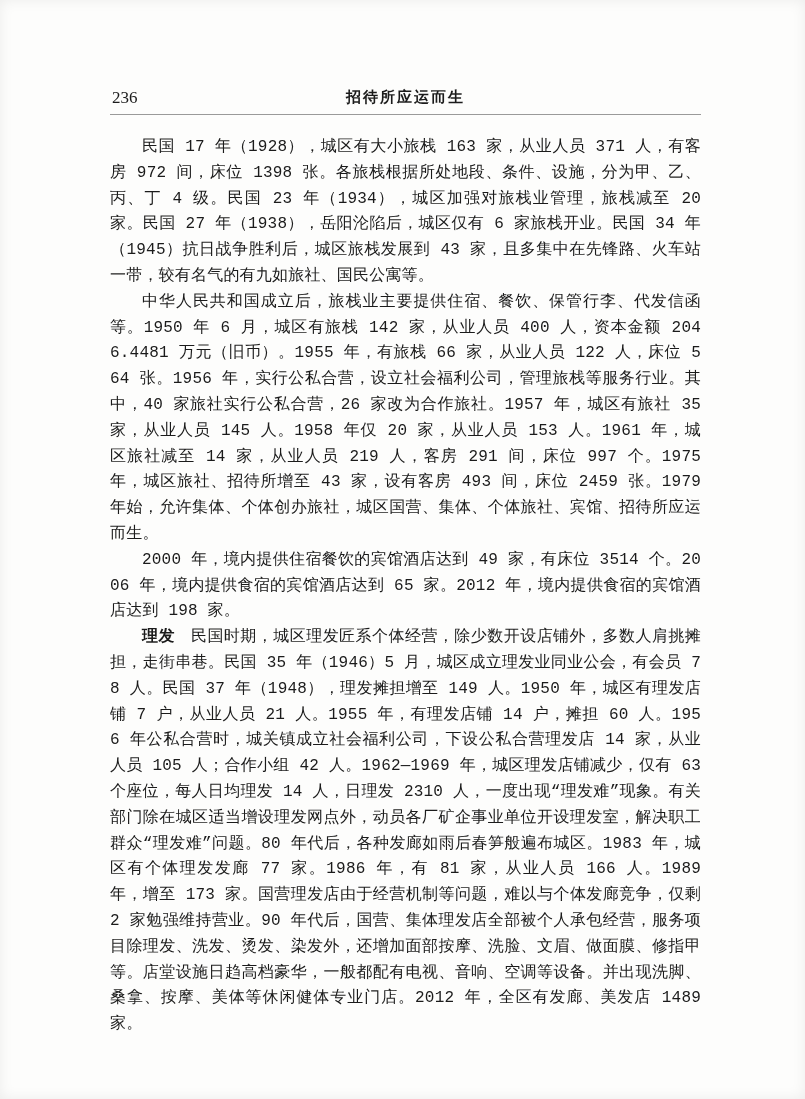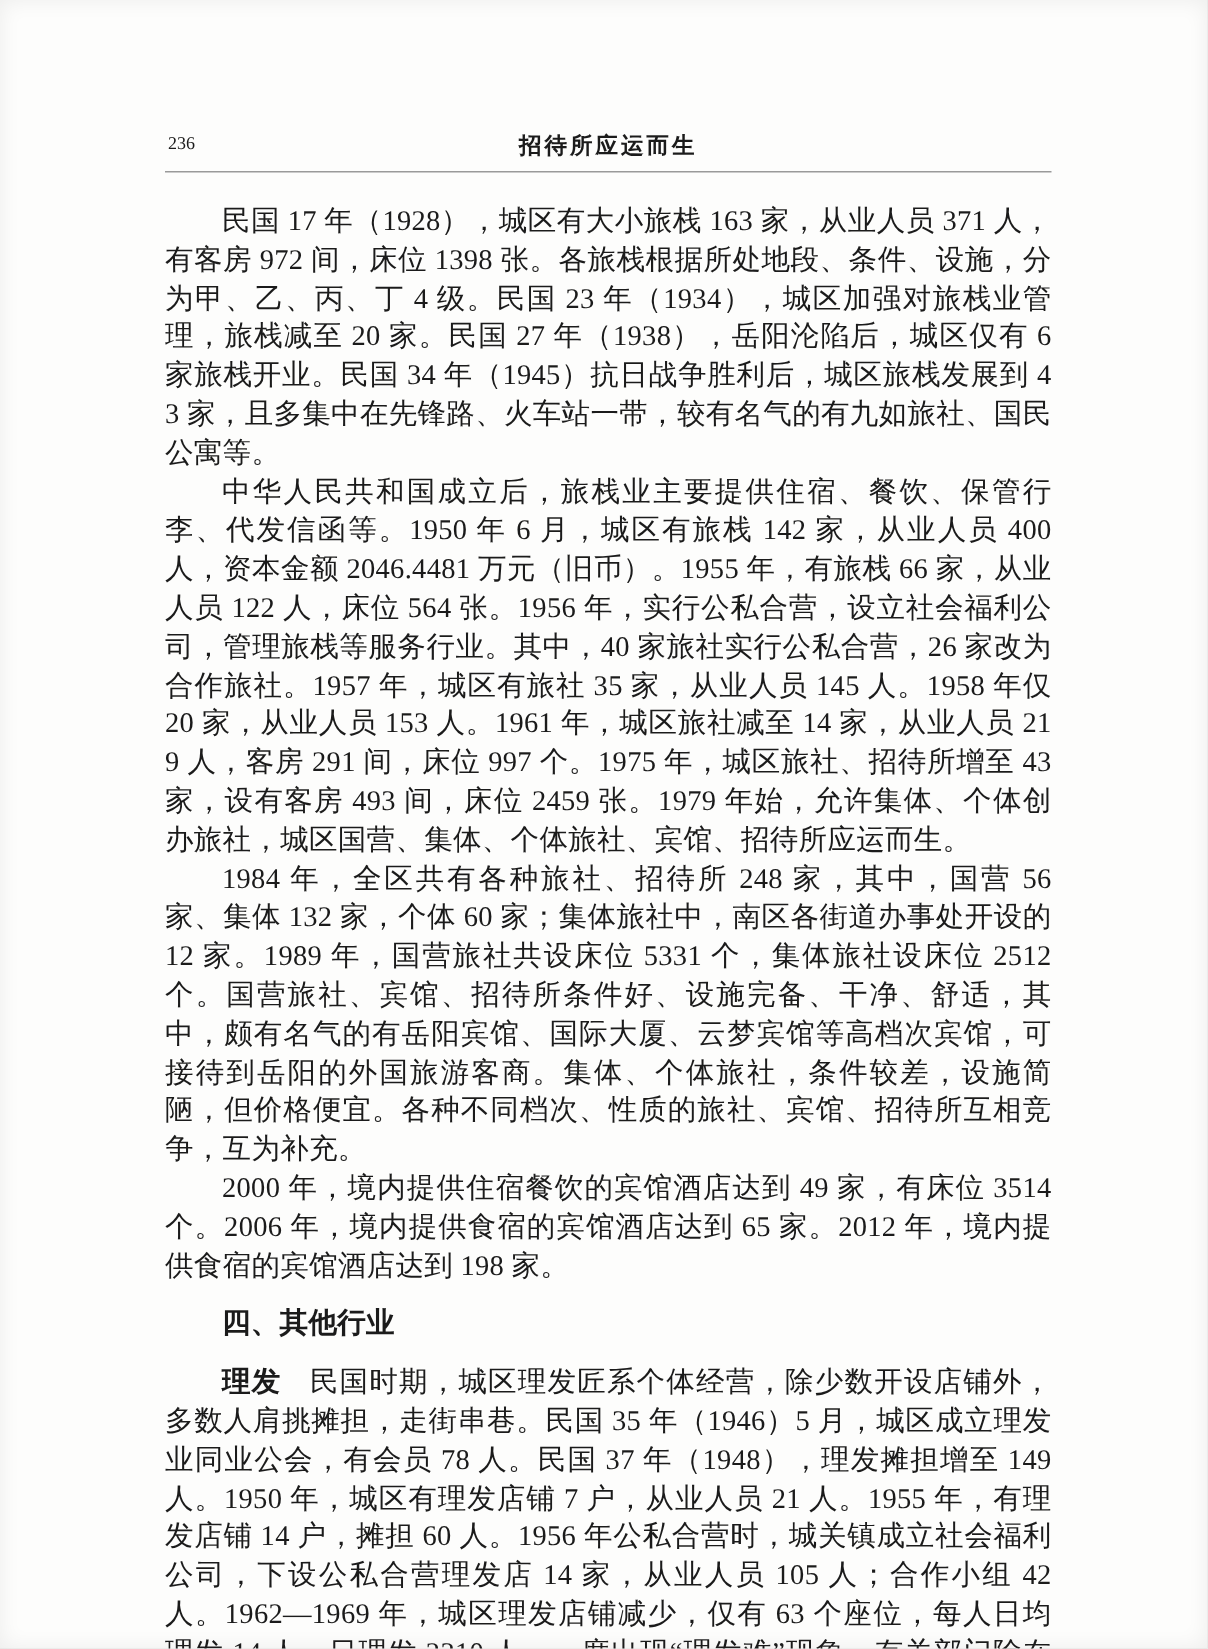--- a/index.html
+++ b/index.html
@@ -28,30 +28,31 @@
     padding-bottom: 7px;
     border-bottom: 1px solid #9a9a9a;
     margin-bottom: 20px;
   }
   .page-number {
     position: absolute;
     left: 2px;
     top: 0;
     font-weight: normal;
     letter-spacing: 0;
-    font-size: 12px;
+    font-size: 17px;
   }
   .body-text p {
     margin: 0;
-    font-size: 19px;
+    font-size: 16px;
     line-height: 25.8px;
     text-align: justify;
     text-indent: 2em;
     letter-spacing: 0.2px;
     word-break: break-all;
+    font-family: Liberation Mono, monospace;
   }
   .section-heading {
     font-weight: bold;
     margin: 13px 0 13px 0 !important;
   }
   .lead-word {
     font-weight: bold;
     margin-right: 1em;
     margin-top: 48px;
   }
@@ -62,21 +63,19 @@
 <div class="page">
 
   <div class="running-header">
     <span class="page-number">236</span>
     <span>招待所应运而生</span>
   </div>
 
   <div class="body-text">
     <p>民国 17 年（1928），城区有大小旅栈 163 家，从业人员 371 人，有客房 972 间，床位 1398 张。各旅栈根据所处地段、条件、设施，分为甲、乙、丙、丁 4 级。民国 23 年（1934），城区加强对旅栈业管理，旅栈减至 20 家。民国 27 年（1938），岳阳沦陷后，城区仅有 6 家旅栈开业。民国 34 年（1945）抗日战争胜利后，城区旅栈发展到 43 家，且多集中在先锋路、火车站一带，较有名气的有九如旅社、国民公寓等。</p>
     <p>中华人民共和国成立后，旅栈业主要提供住宿、餐饮、保管行李、代发信函等。1950 年 6 月，城区有旅栈 142 家，从业人员 400 人，资本金额 2046.4481 万元（旧币）。1955 年，有旅栈 66 家，从业人员 122 人，床位 564 张。1956 年，实行公私合营，设立社会福利公司，管理旅栈等服务行业。其中，40 家旅社实行公私合营，26 家改为合作旅社。1957 年，城区有旅社 35 家，从业人员 145 人。1958 年仅 20 家，从业人员 153 人。1961 年，城区旅社减至 14 家，从业人员 219 人，客房 291 间，床位 997 个。1975 年，城区旅社、招待所增至 43 家，设有客房 493 间，床位 2459 张。1979 年始，允许集体、个体创办旅社，城区国营、集体、个体旅社、宾馆、招待所应运而生。</p>
-    <p>1984 年，全区共有各种旅社、招待所 248 家，其中，国营 56 家、集体 132 家，个体 60 家；集体旅社中，南区各街道办事处开设的 12 家。1989 年，国营旅社共设床位 5331 个，集体旅社设床位 2512 个。国营旅社、宾馆、招待所条件好、设施完备、干净、舒适，其中，颇有名气的有岳阳宾馆、国际大厦、云梦宾馆等高档次宾馆，可接待到岳阳的外国旅游客商。集体、个体旅社，条件较差，设施简陋，但价格便宜。各种不同档次、性质的旅社、宾馆、招待所互相竞争，互为补充。</p>
     <p>2000 年，境内提供住宿餐饮的宾馆酒店达到 49 家，有床位 3514 个。2006 年，境内提供食宿的宾馆酒店达到 65 家。2012 年，境内提供食宿的宾馆酒店达到 198 家。</p>
 
-    <p class="section-heading">四、其他行业</p>
 
     <p><span class="lead-word">理发</span><span>民国时期，城区理发匠系个体经营，除少数开设店铺外，多数人肩挑摊担，走街串巷。民国 35 年（1946）5 月，城区成立理发业同业公会，有会员 78 人。民国 37 年（1948），理发摊担增至 149 人。1950 年，城区有理发店铺 7 户，从业人员 21 人。1955 年，有理发店铺 14 户，摊担 60 人。1956 年公私合营时，城关镇成立社会福利公司，下设公私合营理发店 14 家，从业人员 105 人；合作小组 42 人。1962—1969 年，城区理发店铺减少，仅有 63 个座位，每人日均理发 14 人，日理发 2310 人，一度出现“理发难”现象。有关部门除在城区适当增设理发网点外，动员各厂矿企事业单位开设理发室，解决职工群众“理发难”问题。80 年代后，各种发廊如雨后春笋般遍布城区。1983 年，城区有个体理发发廊 77 家。1986 年，有 81 家，从业人员 166 人。1989 年，增至 173 家。国营理发店由于经营机制等问题，难以与个体发廊竞争，仅剩 2 家勉强维持营业。90 年代后，国营、集体理发店全部被个人承包经营，服务项目除理发、洗发、烫发、染发外，还增加面部按摩、洗脸、文眉、做面膜、修指甲等。店堂设施日趋高档豪华，一般都配有电视、音响、空调等设备。并出现洗脚、桑拿、按摩、美体等休闲健体专业门店。2012 年，全区有发廊、美发店 1489 家。</span></p>
   </div>
 
 </div>
 
 </body></html>

